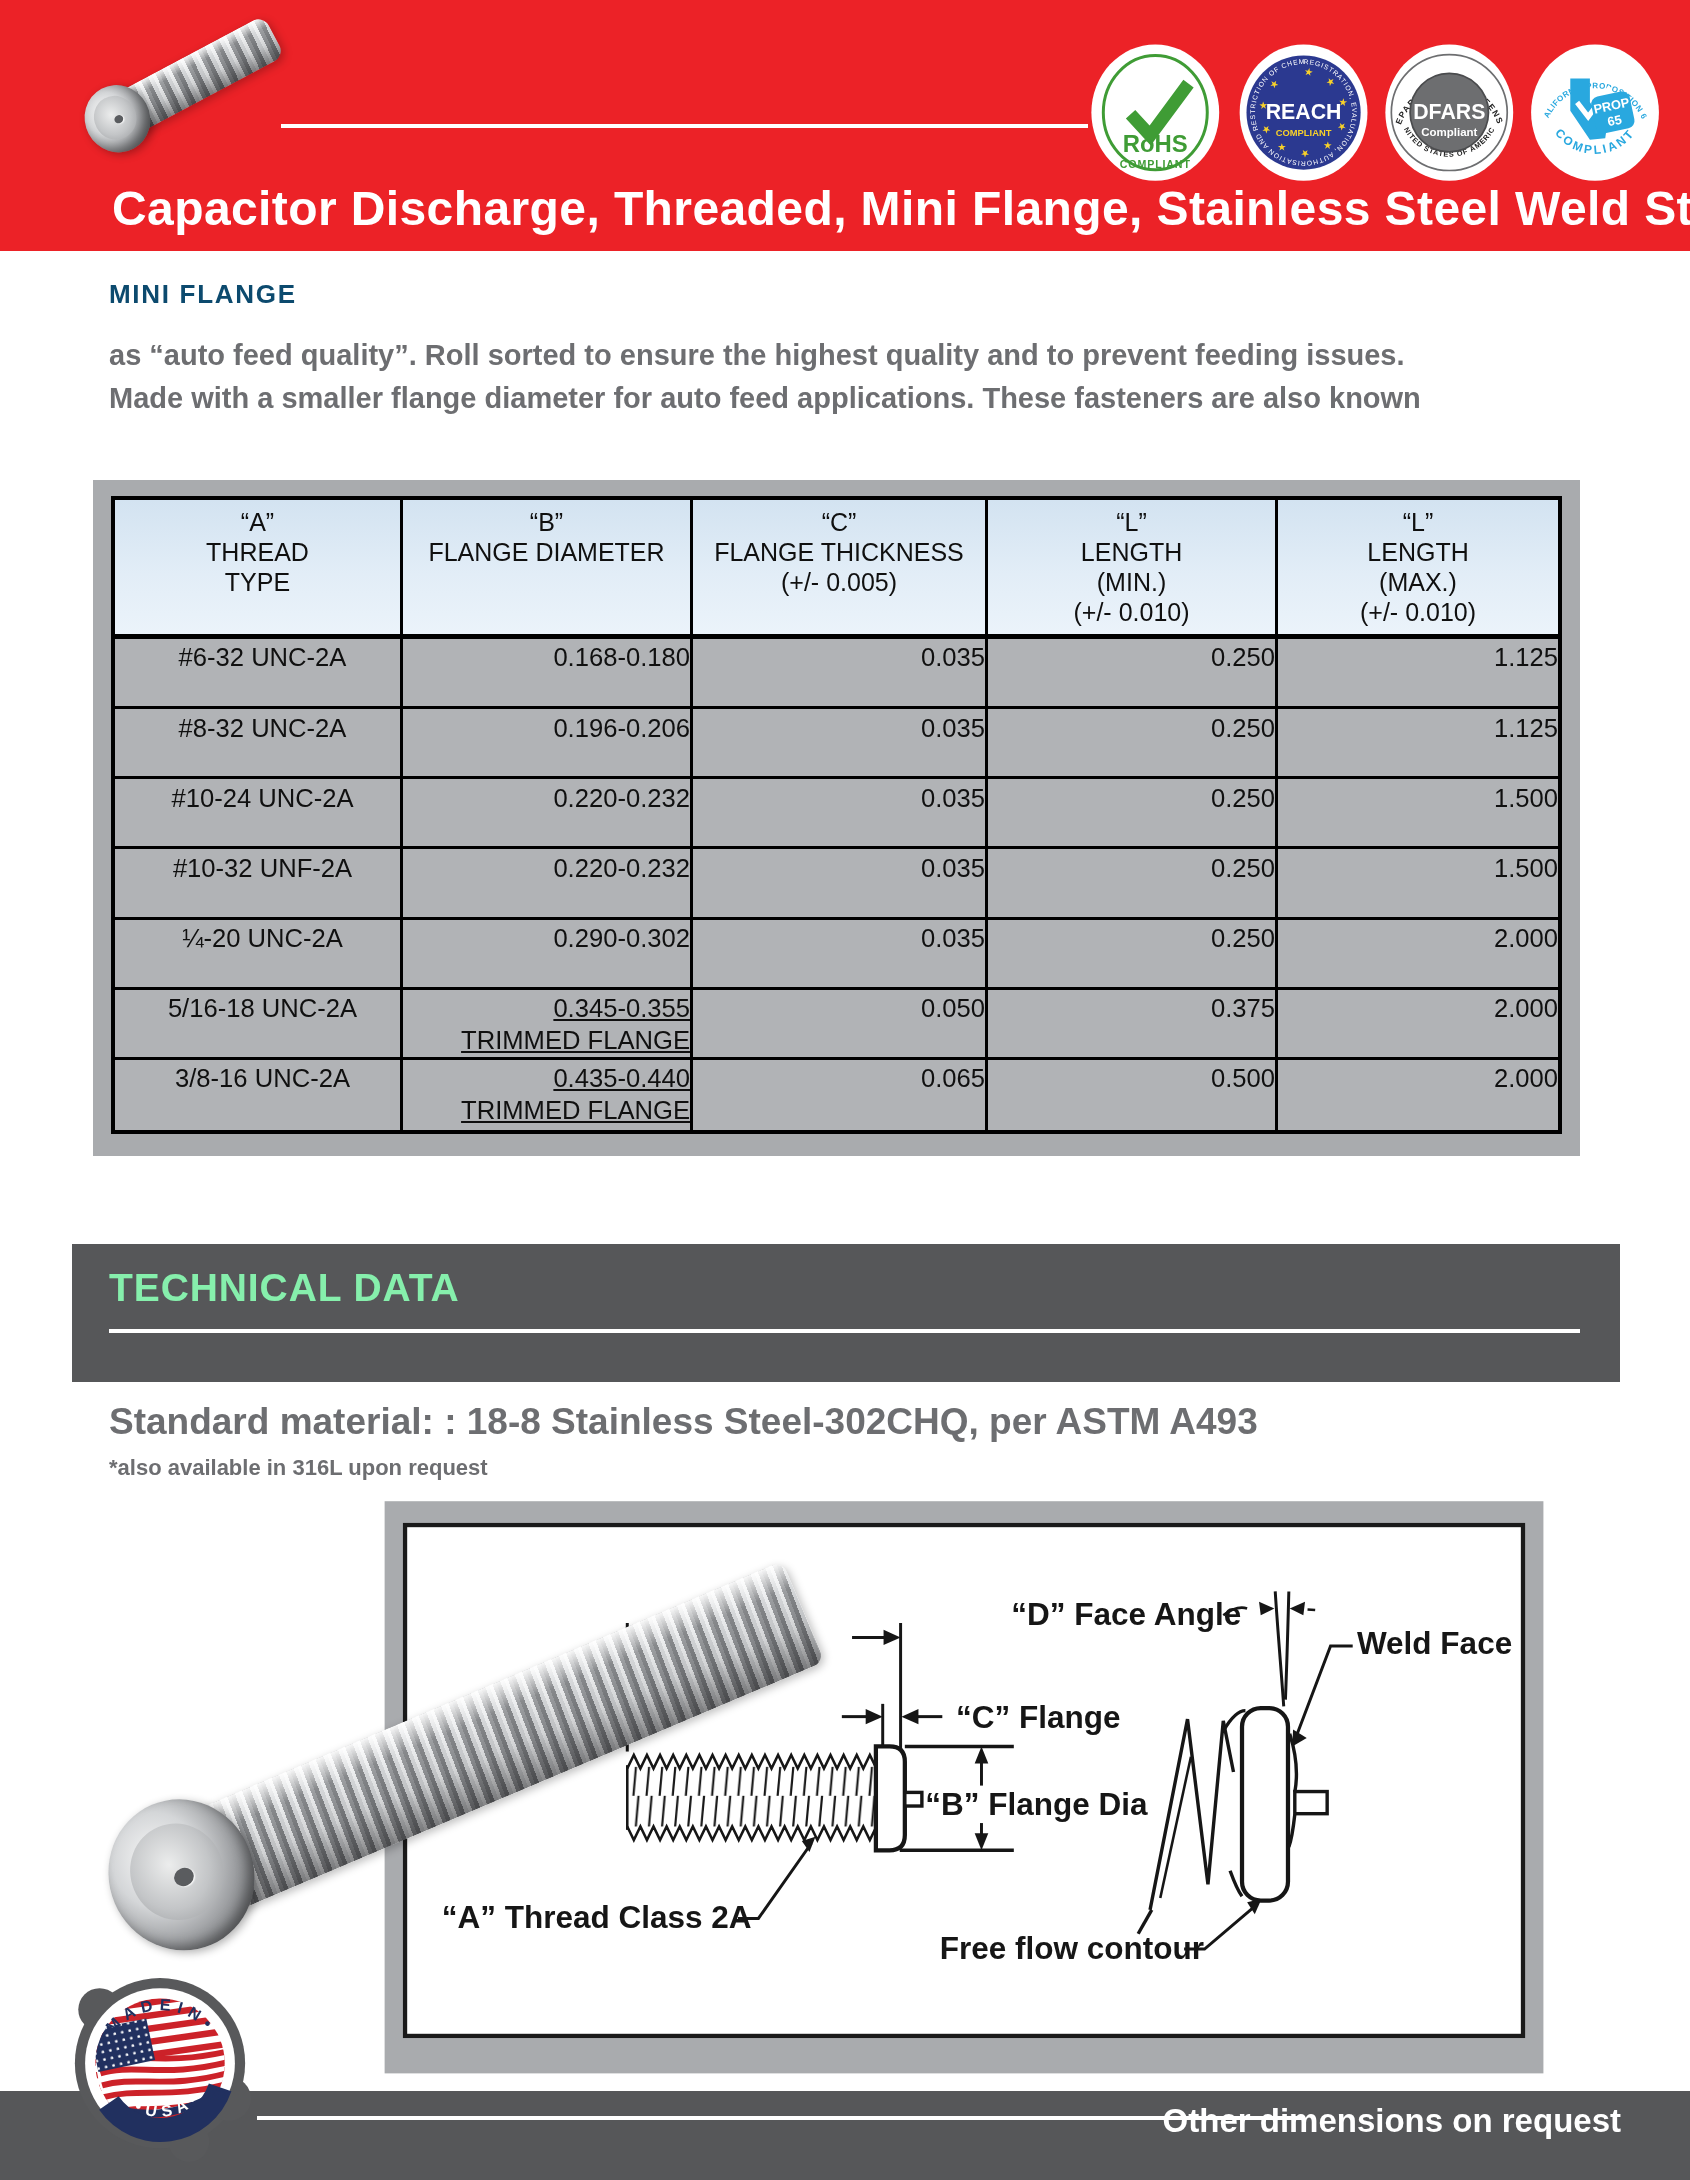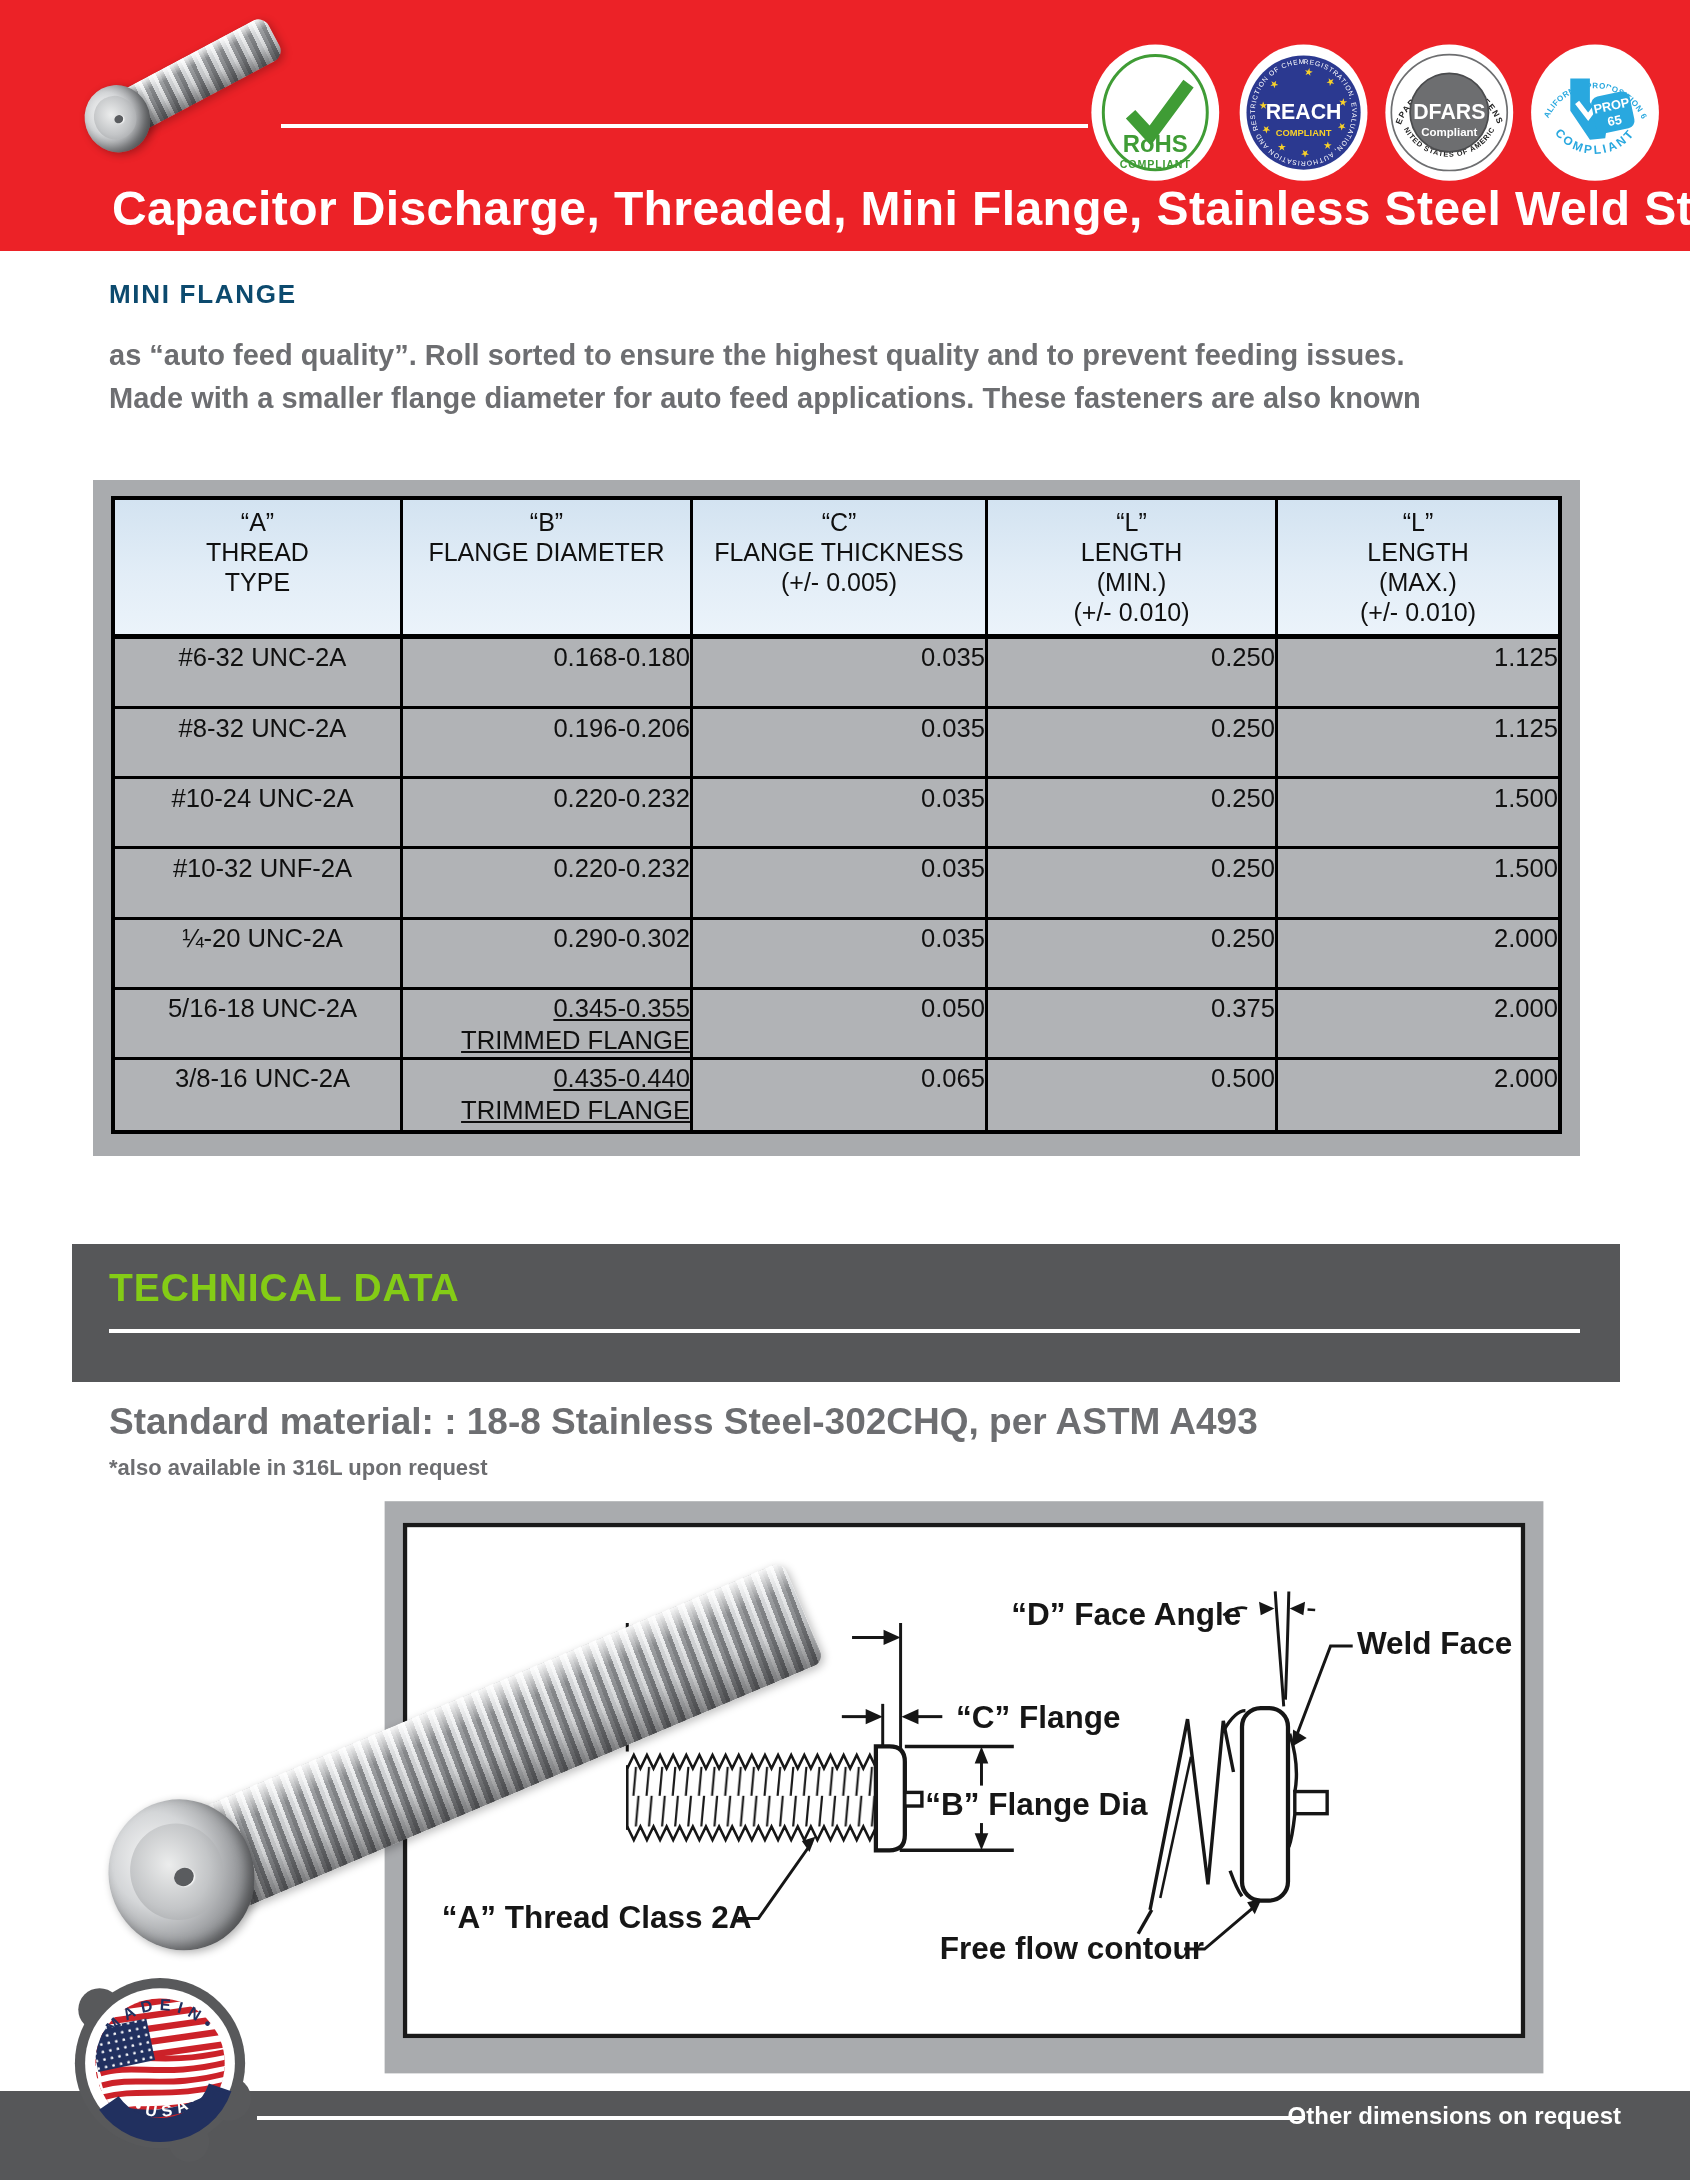--- a/index.html
+++ b/index.html
@@ -44,33 +44,33 @@
   .tbl > div:nth-child(n+36) { border-bottom:none; }
   .th { background:linear-gradient(180deg,#d3e3f1 0%,#e2edf7 55%,#ebf3fa 100%); color:#101010;
         font-size:25px; line-height:30px; text-align:center; padding-top:6.8px; border-bottom-width:5.1px !important; }
   .th span { display:block; }
   .td { background:#B1B3B6; color:#101010; font-size:25.6px; line-height:31.5px; text-align:right; padding-top:3.4px; }
   .td span { display:block;text-decoration:underline; }
   .tl { text-align:center; padding-left:10px; }
 
   
   .tech-band { position:absolute; left:72px; top:1244px; width:1548px; height:138px; background:#565759; }
-  .tech-title { position:absolute; left:37px; top:22px; font-size:39px; font-weight:700; color:#84cc16; letter-spacing:0.9px; }
+  .tech-title { position:absolute; left:37px; top:22px; font-size:39px; font-weight:700; color:#86efac; letter-spacing:0.9px; }
   .tech-rule { position:absolute; left:37px; top:85px; width:1471px; height:4.3px; background:#ffffff; }
   .material-line { position:absolute; left:109px; top:1401px; font-size:37px; font-weight:700; color:#6D6E71; white-space:nowrap; }
   .material-note { position:absolute; left:109px; top:1455px; font-size:22px; font-weight:700; color:#6D6E71; }
 
   
   .diagram-svg { position:absolute; left:375px; top:1491px; z-index:2; }
   .dlabel { font-family:"Liberation Sans", sans-serif; font-weight:700; font-size:37px; fill:#161616; }
 
   
   .footer-band { position:absolute; left:0; top:2091px; width:1691px; height:89px; background:#565759; z-index:4; }
   .footer-rule { position:absolute; left:257px; top:25px; width:1048px; height:4.3px; background:#ffffff; }
-  .footer-text { position:absolute; right:70px; top:11px; font-size:24px; font-weight:700; color:#ffffff; }
+  .footer-text { position:absolute; right:70px; top:11px; font-size:33px; font-weight:700; color:#ffffff; }
   .usa-svg { position:absolute; left:61px; top:1961px; z-index:8; }
   .badges-svg { position:absolute; left:1082px; top:34px; }
 </style>
 </head>
 <body>
 
 <div id="page">
 
   <div class="red-band">
     <div class="hdr-rule"></div>

